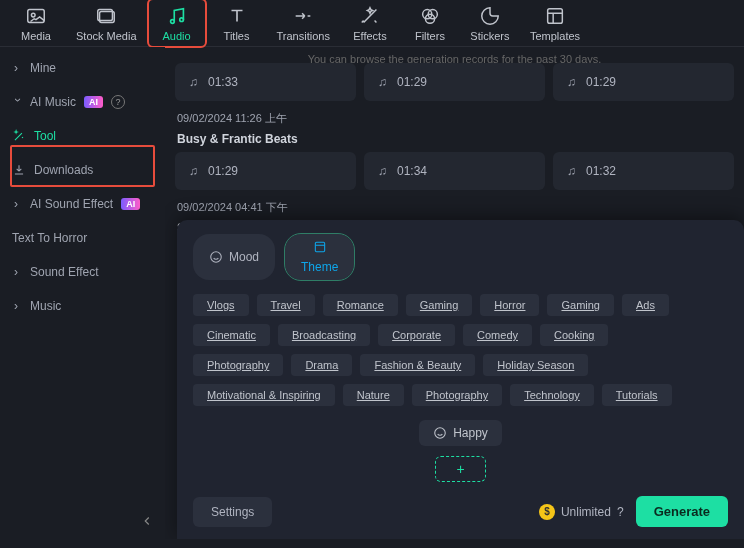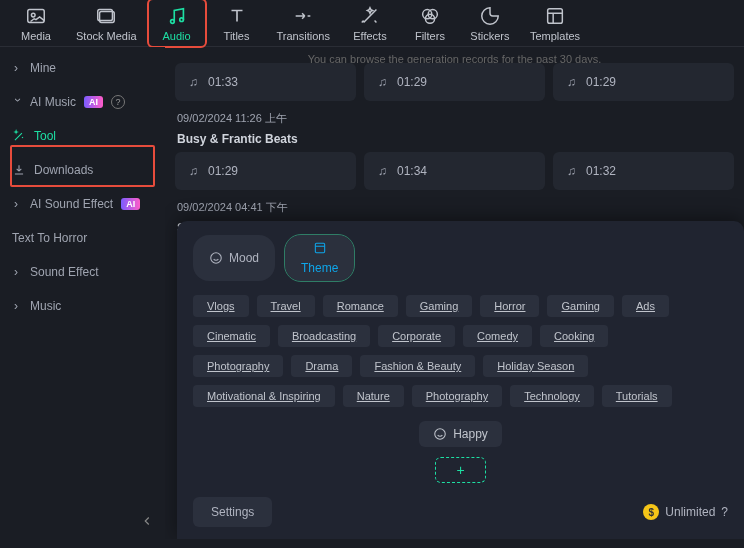--- a/index.html
+++ b/index.html
@@ -299,17 +299,18 @@
       </div>
 
       <div class="footer">
         <button class="settings-btn">Settings</button>
         <div class="footer-right">
           <div class="unlimited">
             <span class="coin">$</span>
             <span>Unlimited</span>
             <span class="help-icn">?</span>
           </div>
+          <button class="generate-btn">Generate</button>
         </div>
       </div>
     </div>
   </div>
 </div>
 
 </body></html>

